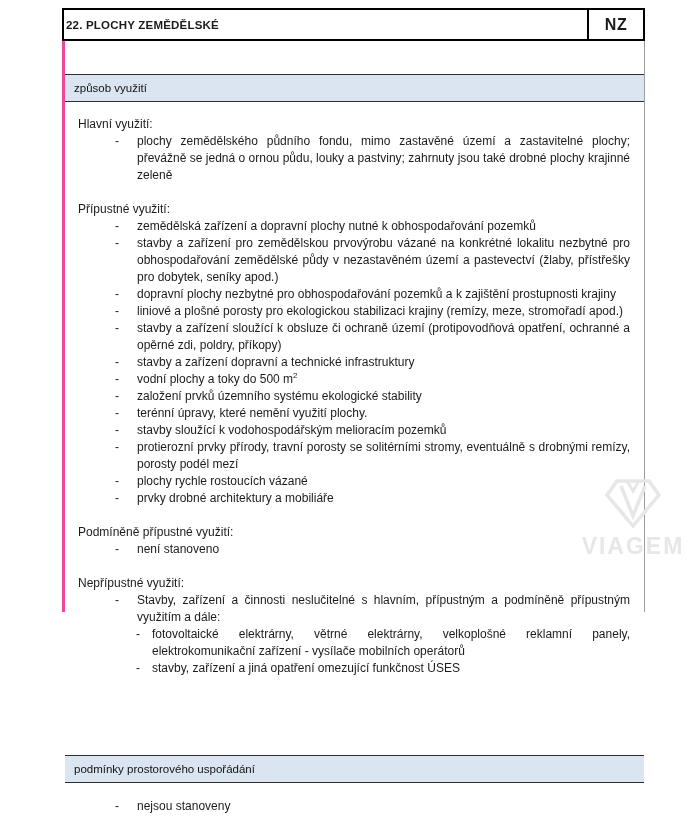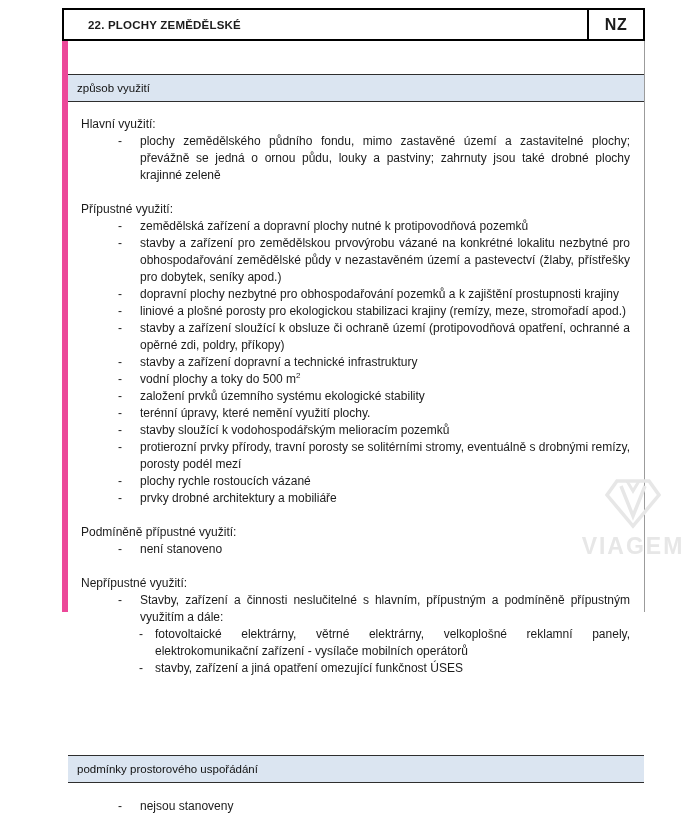--- a/index.html
+++ b/index.html
@@ -13,32 +13,32 @@
   }
   .doc{position:absolute;left:62px;top:8px;width:583px;}
 
   
   .header-row{
     display:flex;height:33px;box-sizing:border-box;
     border:2px solid #000;background:#fff;
   }
   .header-title{
     flex:1;display:flex;align-items:center;
-    padding-left:24px;font-weight:bold;font-size:11.5px;letter-spacing:.2px;
+    padding-left:2px;font-weight:bold;font-size:11.5px;letter-spacing:.2px;
   }
   .header-code{
     width:56px;box-sizing:border-box;border-left:2px solid #000;
     display:flex;align-items:center;justify-content:center;
     font-weight:bold;font-size:16px;letter-spacing:.5px;
   }
 
   
   .table-body{
     box-sizing:border-box;height:571px;
-    border-left:6px solid #ec4899;border-right:1px solid #9b9b9b;
+    border-left:3px solid #ec4899;border-right:1px solid #9b9b9b;
     background:#fff;
   }
   .gap{height:33px;}
   .band{
     box-sizing:border-box;height:28px;
     background:var(--band-bg,#dbe5f1);
     border-top:1px solid #2e2e2e;border-bottom:1px solid #2e2e2e;
     display:flex;align-items:center;
     padding-left:9px;font-size:11.5px;color:#111;
   }
@@ -96,21 +96,21 @@
           <div class="blist">
             <div class="bitem">
               <span class="dash">-</span>
               <span class="btext">plochy zemědělského půdního fondu, mimo zastavěné území a zastavitelné plochy; převážně se jedná o ornou půdu, louky a pastviny; zahrnuty jsou také drobné plochy krajinné zeleně</span>
             </div>
           </div>
           <div class="sec-heading">Přípustné využití:</div>
           <div class="blist">
             <div class="bitem">
               <span class="dash">-</span>
-              <span class="btext">zemědělská zařízení a dopravní plochy nutné k protipovodňová pozemků</span>
+              <span class="btext">zemědělská zařízení a dopravní plochy nutné k obhospodařování pozemků</span>
             </div>
             <div class="bitem">
               <span class="dash">-</span>
               <span class="btext">stavby a zařízení pro zemědělskou prvovýrobu vázané na konkrétné lokalitu nezbytné pro obhospodařování zemědělské půdy v nezastavěném území a pastevectví (žlaby, přístřešky pro dobytek, seníky apod.)</span>
             </div>
             <div class="bitem">
               <span class="dash">-</span>
               <span class="btext">dopravní plochy nezbytné pro obhospodařování pozemků a k zajištění prostupnosti krajiny</span>
             </div>
             <div class="bitem">

